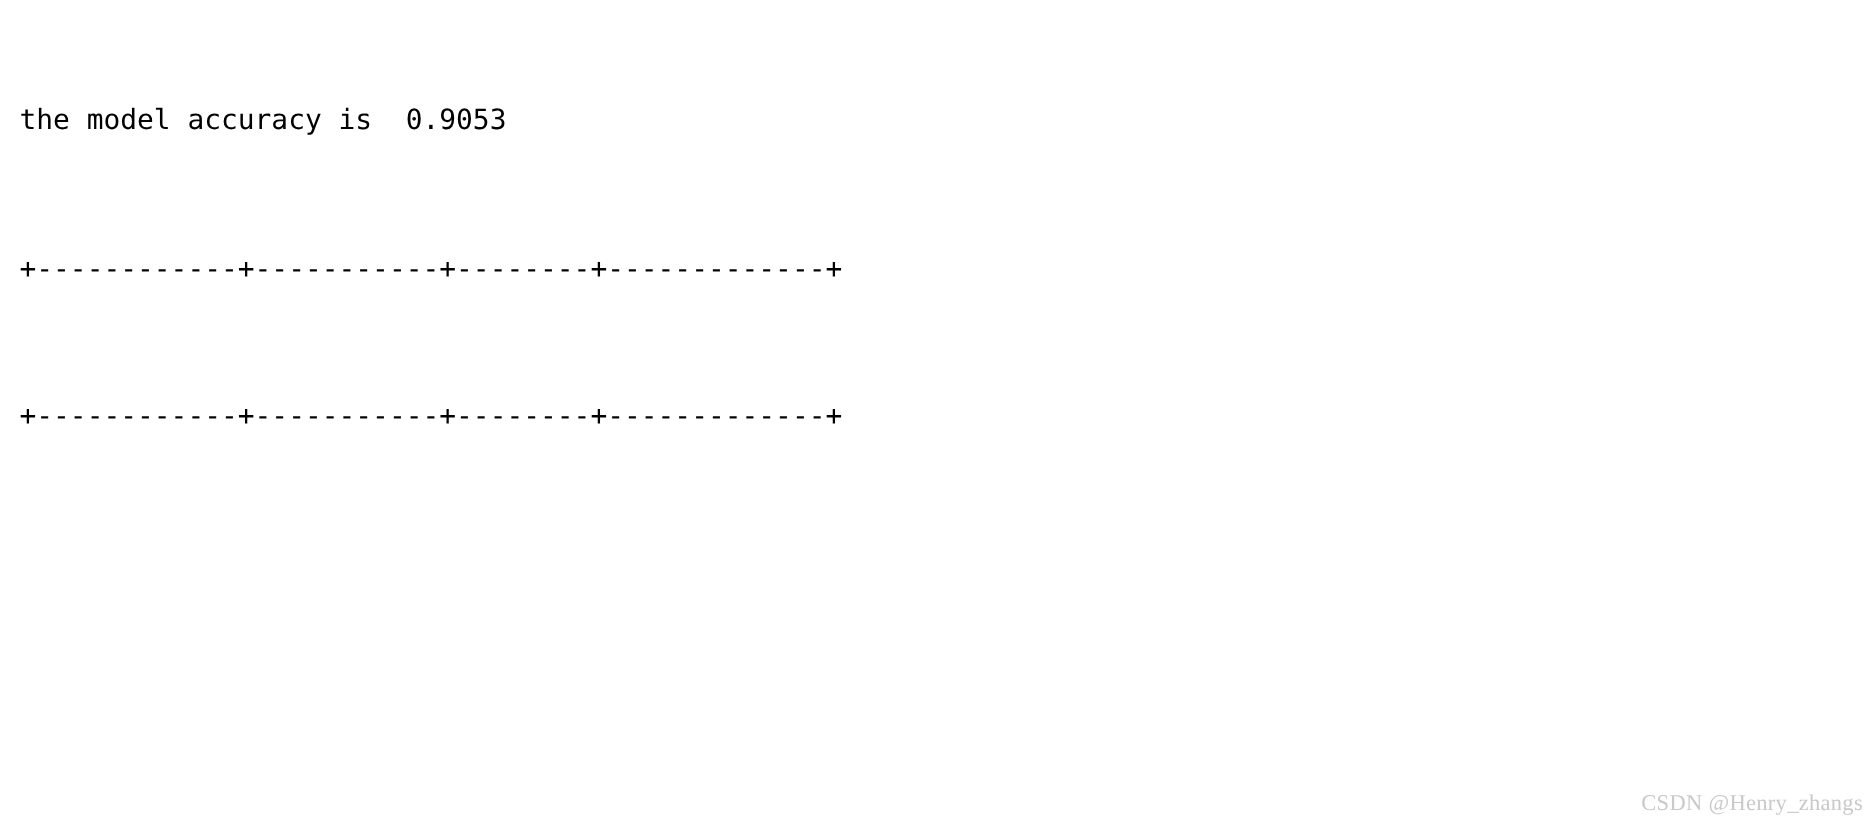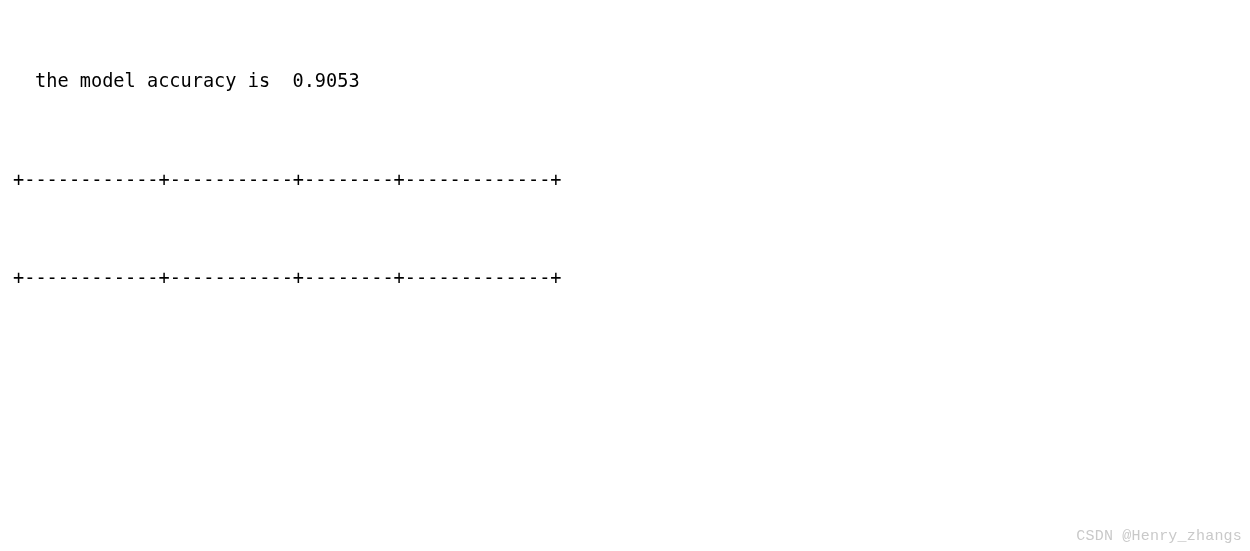--- a/index.html
+++ b/index.html
@@ -29,36 +29,35 @@
     white-space: pre;
     font-family: "DejaVu Sans Mono", "Liberation Mono", monospace;
     font-size: 18.6px;
     line-height: 32.7px;
     color: #000000;
     margin: 0;
     padding: 0;
   }
   .accuracy-line {
     margin-bottom: 0px;
-    margin-left: 22px;
   }
   #exit-block {
     position: absolute;
     left: 13px;
     top: 521px;
     white-space: pre;
     font-family: "DejaVu Sans Mono", "Liberation Mono", monospace;
     font-size: 18.6px;
     line-height: 30px;
   }
   #watermark {
     position: absolute;
     right: 8px;
     bottom: 6px;
-    font-family: Liberation Mono, monospace;
+    font-family: Liberation Serif, serif;
     font-size: 15px;
     color: #c9c9c9;
     letter-spacing: 0.2px;
     white-space: pre;
   }
 </style>
 </head>
 <body>
 
 <div id="console">

